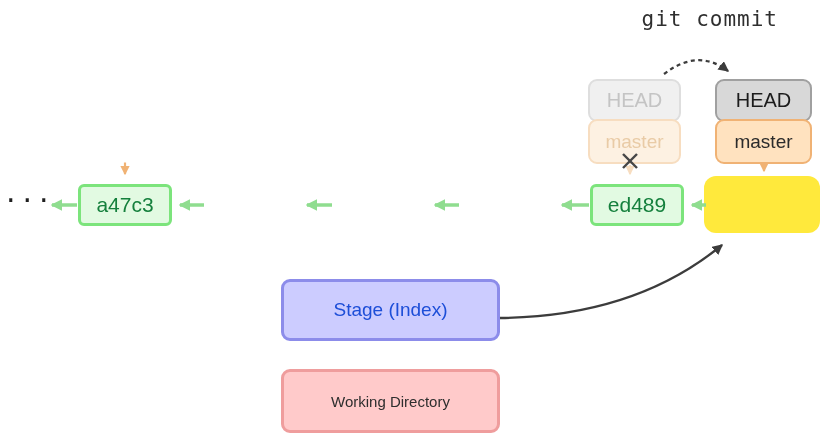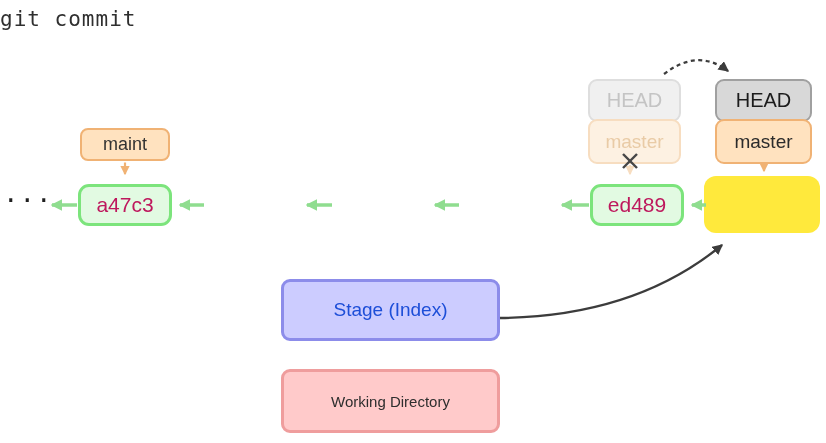--- a/index.html
+++ b/index.html
@@ -4,36 +4,36 @@
 <style>
   :root{
     --bg:#ffffff;
   }
   html,body{margin:0;padding:0;background:var(--bg);}
   .canvas{
     position:relative;width:826px;height:443px;background:var(--bg);
     font-family:"Liberation Sans","DejaVu Sans",sans-serif;overflow:hidden;
   }
   .title{
-    position:absolute;left:0;top:7px;width:770px;text-align:left;
+    position:absolute;left:8px;top:7px;width:770px;text-align:right;
     font-family:"DejaVu Sans Mono","Liberation Mono",monospace;
     font-size:21px;color:#2f2f2f;letter-spacing:1px;
   }
   .ellipsis{
     position:absolute;left:6px;top:183px;font-size:30px;letter-spacing:7px;
     color:#1f1f1f;font-family:"DejaVu Sans",sans-serif;
   }
   .box{
     position:absolute;display:flex;align-items:center;justify-content:center;
     box-sizing:border-box;
   }
   .commit{
     width:94px;height:42px;top:184px;z-index:2;
     background:var(--commit-fill);border:3.5px solid var(--commit-border);
-    border-radius:11px;font-size:21px;color:#be185d;
+    border-radius:6px;font-size:21px;color:#15803d;
   }
   .c0{left:78px}.c1{left:205px}.c2{left:333px}.c3{left:460px}.c4{left:590px}
   .c5{left:714px;z-index:3}
   .highlight{
     position:absolute;left:704px;top:176px;width:116px;height:57px;
     background:var(--highlight-yellow);border-radius:12px;z-index:1;
   }
   .ref-maint{
     left:80px;top:128px;width:90px;height:33px;border-radius:8px;
     background:var(--branch-fill);border:2.5px solid var(--branch-border);
@@ -88,21 +88,20 @@
 
   <div class="title">git commit</div>
 
   <div class="ellipsis">···</div>
 
   <div class="highlight"></div>
 
   <div class="box commit c0">a47c3</div>
   <div class="box commit c4">ed489</div>
 
-  <div class="box ref-maint">maint</div>
 
   <div class="box head-old">HEAD</div>
   <div class="box master-old">master</div>
 
   <div class="box head-new">HEAD</div>
   <div class="box master-new">master</div>
 
   <div class="box area-stage">Stage (Index)</div>
   <div class="box area-working">Working Directory</div>
 

